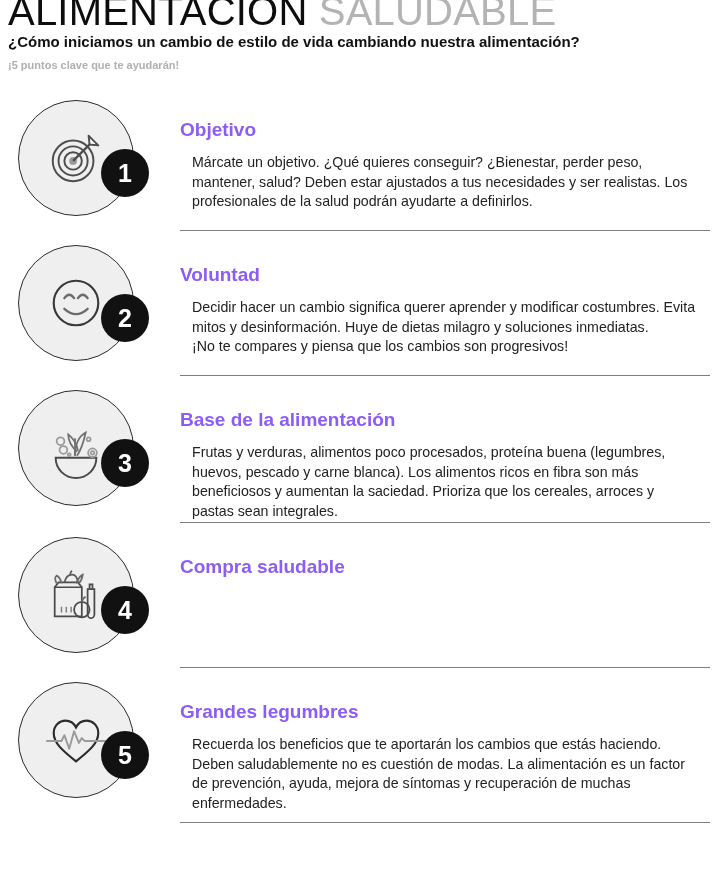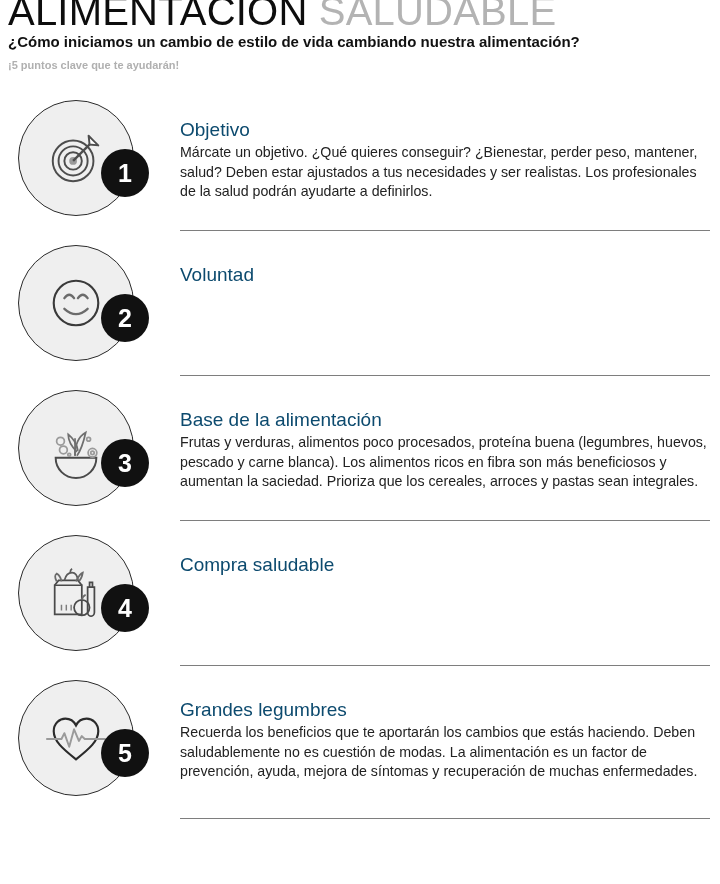--- a/index.html
+++ b/index.html
@@ -113,29 +113,29 @@
     box-sizing: border-box;
   }
 
   .text-col {
     flex: 1 1 auto;
     padding-right: 10px;
     padding-top: 22px;
   }
   .item-title {
     font-size: 19px;
-    font-weight: 400;
-    color: #0c4a6e;
+    font-weight: 700;
+    color: #8b5cf6;
     margin: 0 0 2px 0;
     line-height: 23px;
   }
   .item-body {
     font-size: 14.2px;
     color: #222222;
-    margin: 0;
+    margin: 12px;
     line-height: 19.5px;
     max-width: 534px;
   }
   .divider {
     position: absolute;
     left: 180px;
     right: 10px;
     bottom: 10px;
     height: 1px;
     background: #7e7e7e;
@@ -187,20 +187,22 @@
               <path d="M20 27 q5 -7 10 0" stroke="#6b6b6b" stroke-width="2.4" stroke-linecap="round"></path>
               <path d="M34 27 q5 -7 10 0" stroke="#6b6b6b" stroke-width="2.4" stroke-linecap="round"></path>
               <path d="M20 38 q12 11 24 0" stroke="#6b6b6b" stroke-width="2.4" stroke-linecap="round"></path>
             </svg>
           </span>
         </div>
         <div class="badge">2</div>
       </div>
       <div class="text-col">
         <h2 class="item-title">Voluntad</h2>
+        <p class="item-body" style="white-space:pre-line">Decidir hacer un cambio significa querer aprender y modificar costumbres. Evita mitos y desinformación. Huye de dietas milagro y soluciones inmediatas.
+¡No te compares y piensa que los cambios son progresivos!</p>
       </div>
       <div class="divider"></div>
     </div>
 
     <div class="item">
       <div class="icon-col">
         <div class="circle">
           <span class="glyph">
             <svg viewBox="0 0 64 64" width="62" height="62" fill="none" stroke="#8a8a8a" stroke-width="1.8">
               <path d="M11 42 h42 a21 21 0 0 1 -42 0 Z" stroke="#4a4a4a" stroke-width="2"></path>

